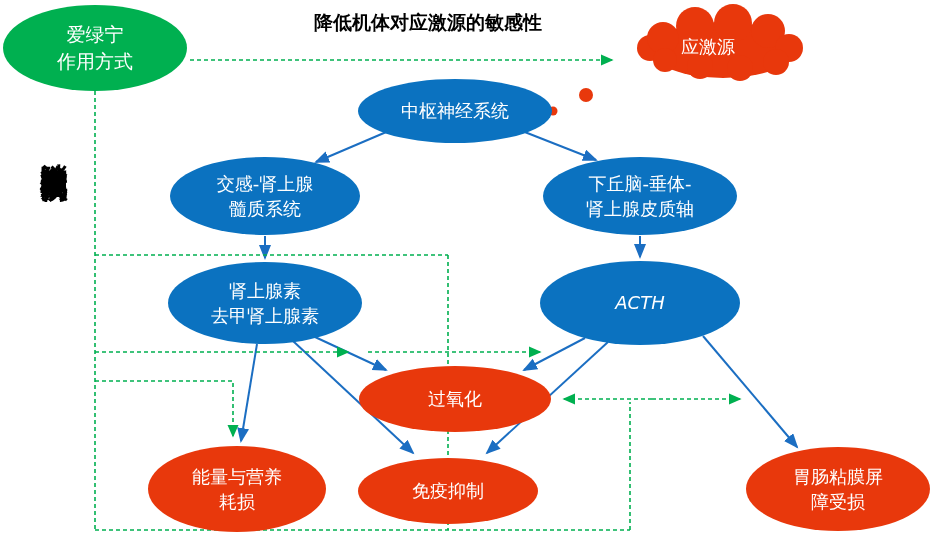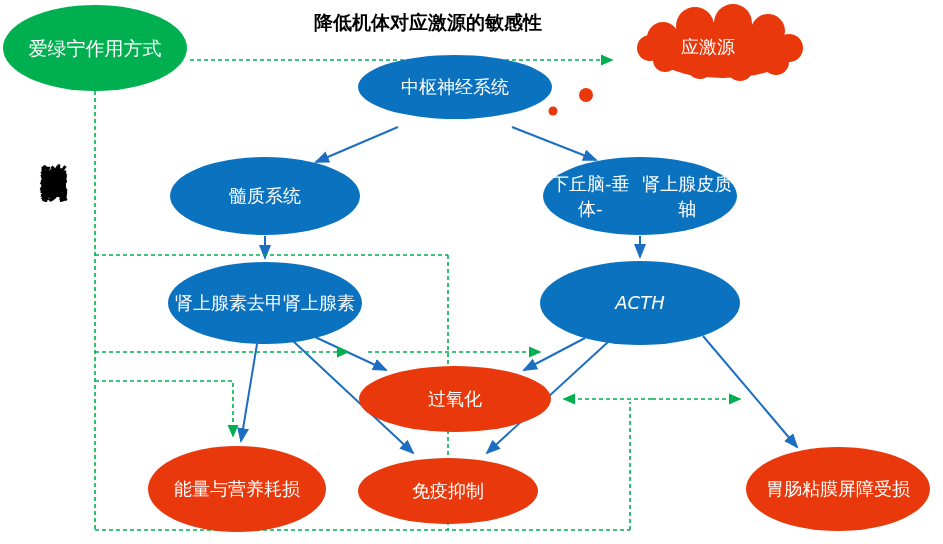--- a/index.html
+++ b/index.html
@@ -9,21 +9,21 @@
   }
   html,body{margin:0;padding:0;background:#ffffff;}
   body{font-family:"DejaVu Sans","Liberation Sans",sans-serif;}
   .stage{position:relative;width:943px;height:544px;background:#ffffff;overflow:hidden;}
   .wires{position:absolute;left:0;top:0;width:943px;height:544px;z-index:1;}
   .blue-line{stroke:var(--arrow-blue,#1B6EC2);stroke-width:2;fill:none;}
   .green-line{stroke:var(--arrow-green,#00B050);stroke-width:1.6;fill:none;stroke-dasharray:4 3;}
   .mk-blue{fill:var(--arrow-blue,#1B6EC2);}
   .mk-green{fill:var(--arrow-green,#00B050);}
   .cloud-shape{fill:var(--red,#E8380C);}
-  .node{position:absolute;z-index:2;border-radius:50%;display:flex;
+  .node{position:absolute;z-index:2;border-radius:50%;display:flex;flex-direction:column;
         align-items:center;justify-content:center;text-align:center;
         color:var(--node-text,#fff);font-size:18px;line-height:1.4;}
   .node span{display:block;}
   .node-blue{background:var(--blue,#0B72C0);}
   .node-green{background:var(--green,#00B050);font-size:19px;}
   .node-red{background:var(--red,#E8380C);}
   .title-top{position:absolute;z-index:3;left:238px;top:10px;width:380px;text-align:center;
              font-size:19px;font-weight:bold;color:var(--title-text,#000);}
   .title-side{position:absolute;z-index:3;left:36px;top:142px;height:344px;width:36px;
               writing-mode:vertical-rl;text-orientation:upright;
@@ -89,25 +89,26 @@
   <div class="title-top">降低机体对应激源的敏感性</div>
   <div class="title-side">消除应激对机体造成的损伤</div>
 
   <div class="cloud-label">应激源</div>
 
   <div class="node node-green" style="left:3px;top:5px;width:184px;height:86px;">
     <span>爱绿宁</span>
     <span>作用方式</span>
   </div>
 
-  <div class="node node-blue" style="left:358px;top:55px;width:194px;height:64px;text-align:right;">
+  <div class="node node-blue" style="left:358px;top:79px;width:194px;height:64px;text-align:right;">
     <span>中枢神经系统</span>
   </div>
 
   <div class="node node-blue" style="left:170px;top:157px;width:190px;height:78px;">
+    <span>交感-肾上腺</span>
     <span>髓质系统</span>
   </div>
 
   <div class="node node-blue" style="left:543px;top:157px;width:194px;height:78px;">
     <span>下丘脑-垂体-</span>
     <span>肾上腺皮质轴</span>
   </div>
 
   <div class="node node-blue" style="left:168px;top:262px;width:194px;height:82px;">
     <span>肾上腺素</span>

